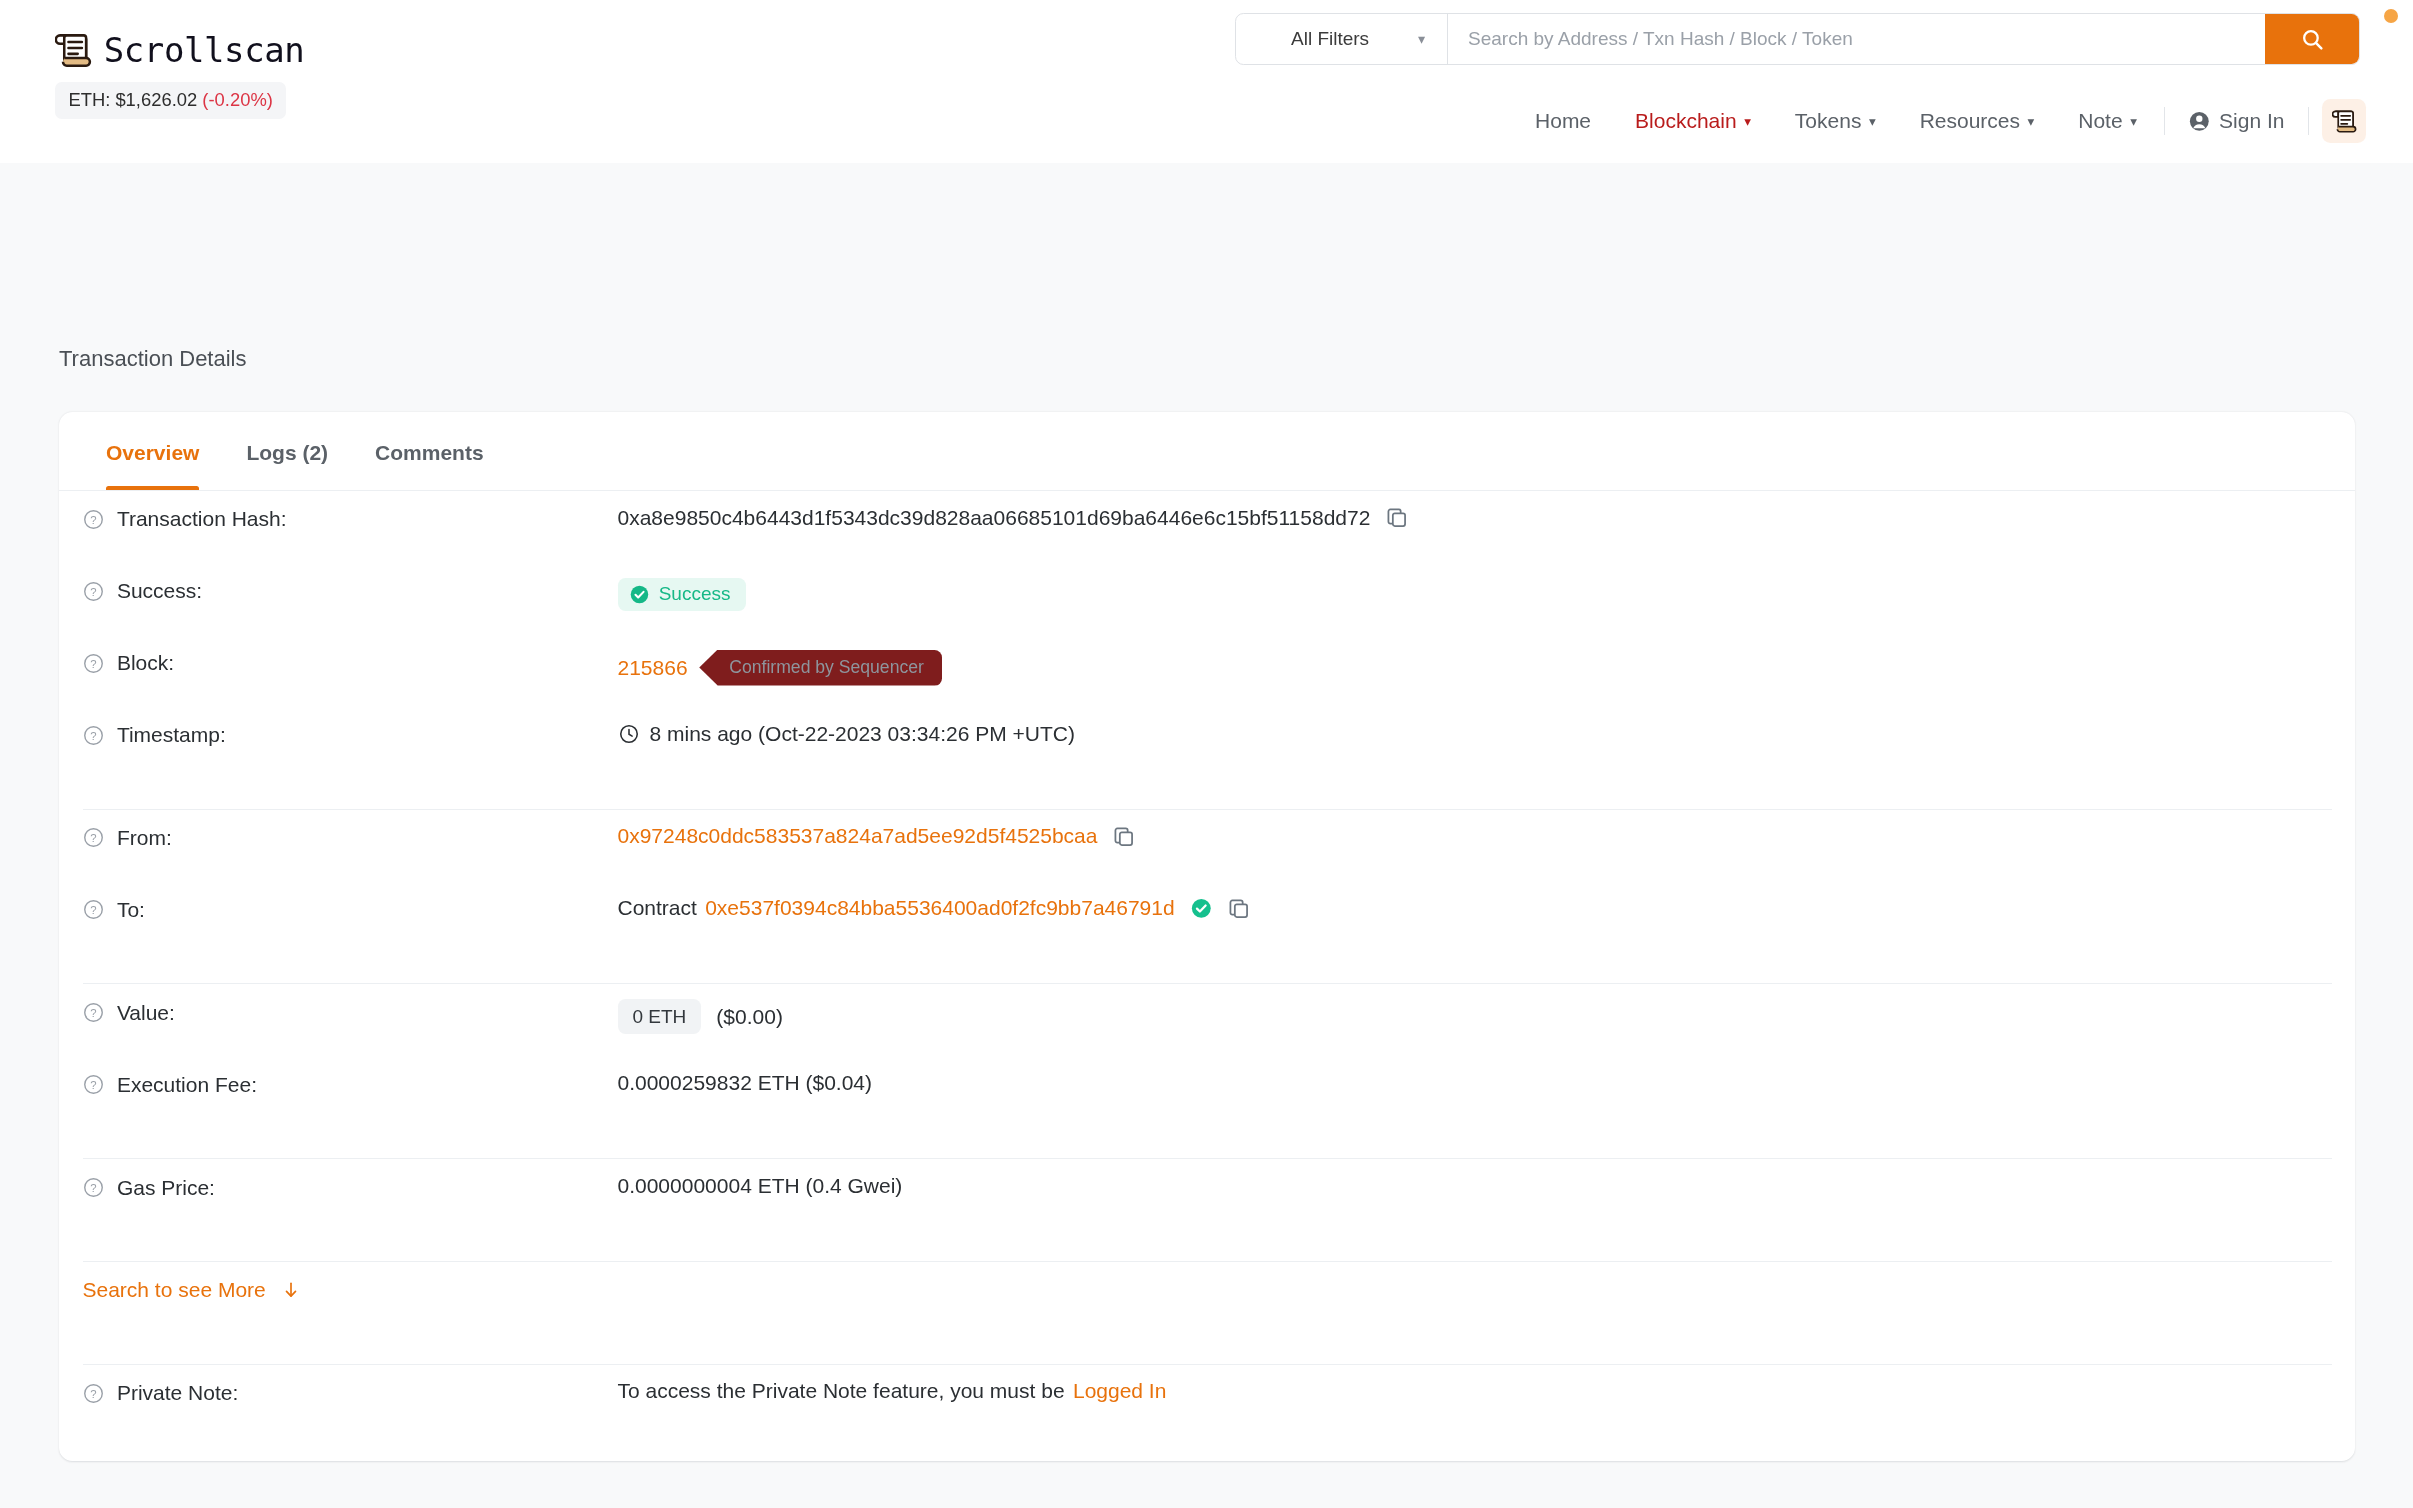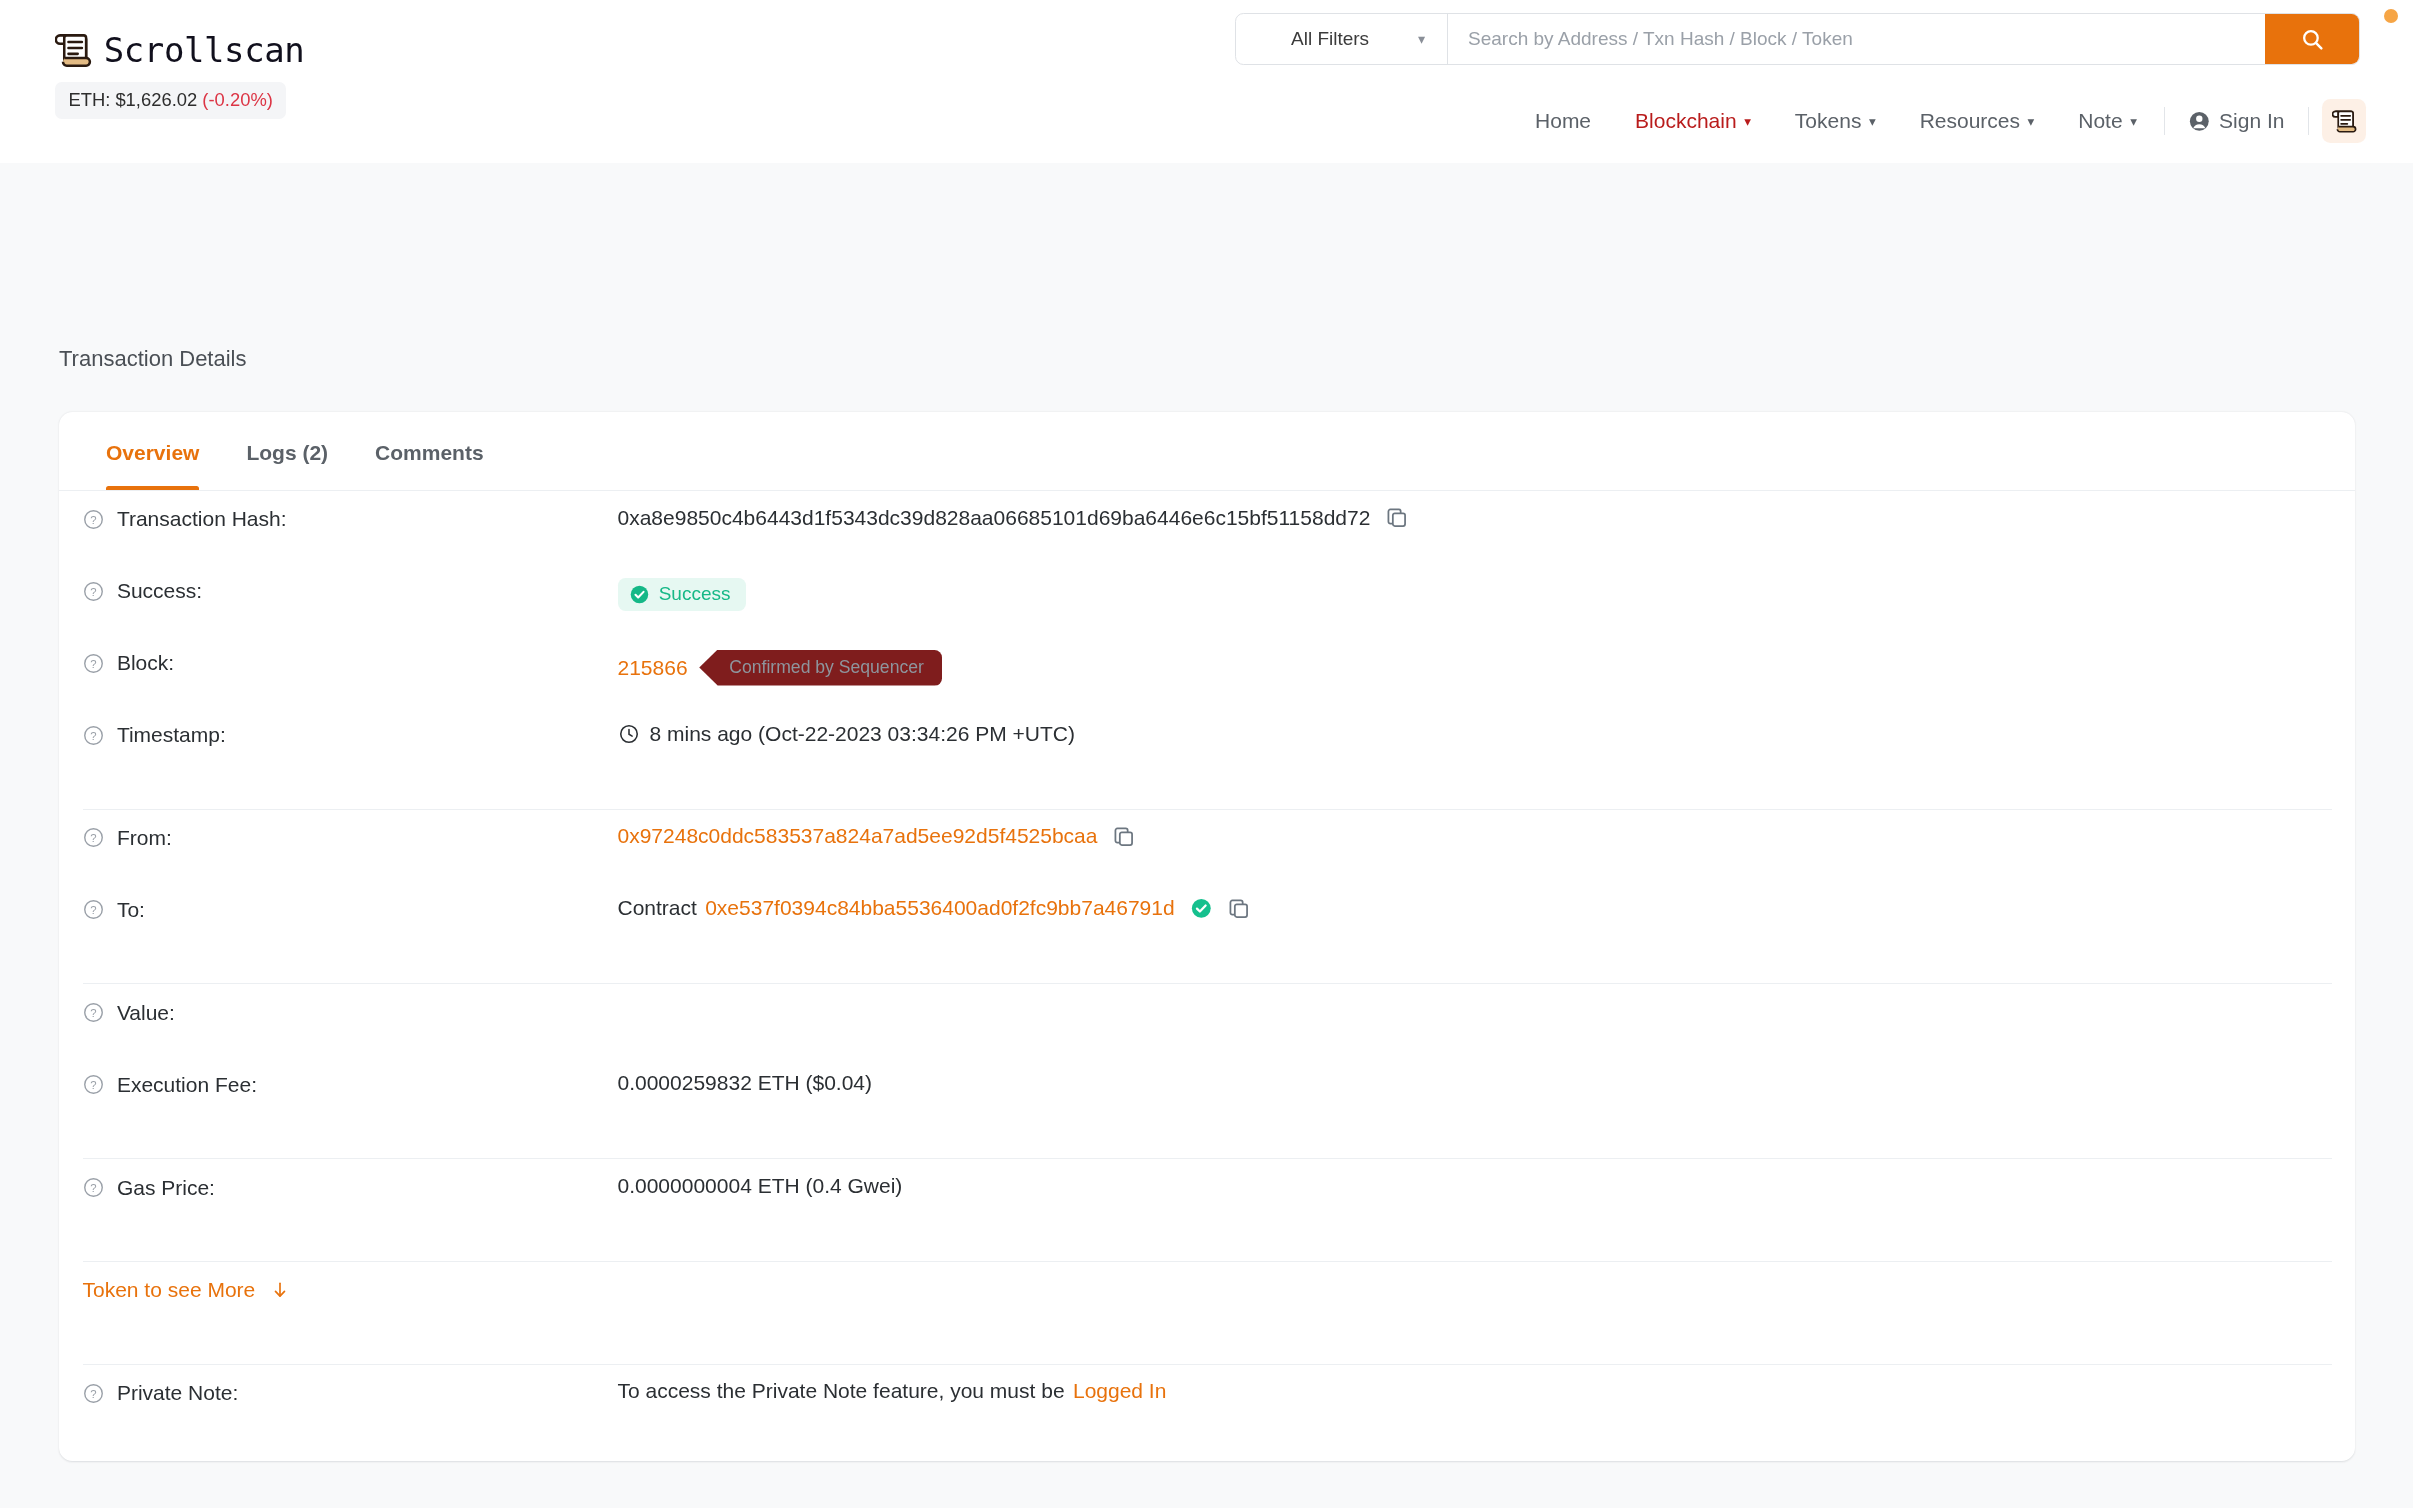--- a/index.html
+++ b/index.html
@@ -437,20 +437,24 @@
       <div class="spacer-sm"></div>
 
       <div class="row">
         <div class="lbl">
           <svg class="qmark" viewBox="0 0 24 24" style="font-size:25px">
             <circle cx="12" cy="12" r="10" fill="none" stroke="#9aa0a8" stroke-width="1.6"></circle>
             <text x="12" y="17" text-anchor="middle" font-size="13" fill="#9aa0a8" font-family="Liberation Sans, sans-serif">?</text>
           </svg>
           <span>Value:</span>
         </div>
+        <div class="val">
+          <span class="val-pill">0 ETH</span>
+          <span>($0.00)</span>
+        </div>
       </div>
 
       <div class="row">
         <div class="lbl">
           <svg class="qmark" viewBox="0 0 24 24" style="font-size:25px">
             <circle cx="12" cy="12" r="10" fill="none" stroke="#9aa0a8" stroke-width="1.6"></circle>
             <text x="12" y="17" text-anchor="middle" font-size="13" fill="#9aa0a8" font-family="Liberation Sans, sans-serif">?</text>
           </svg>
           <span>Execution Fee:</span>
         </div>
@@ -476,21 +480,21 @@
         </div>
       </div>
 
       <div class="spacer-sm"></div>
       <div class="divider"></div>
       <div class="spacer-sm"></div>
 
       <div class="row">
         <div class="lbl" style="width:auto">
           <span class="more-link">
-            <span>Token to see More</span>
+            <span>Search to see More</span>
             <svg width="20" height="20" viewBox="0 0 24 24" fill="none">
               <line x1="12" y1="4" x2="12" y2="19" stroke="#e8720c" stroke-width="2" stroke-linecap="round"></line>
               <path d="M6.6 13.6L12 19.4l5.4-5.8" stroke="#e8720c" stroke-width="2" stroke-linecap="round" stroke-linejoin="round"></path>
             </svg>
           </span>
         </div>
       </div>
 
       <div class="spacer-sm"></div>
       <div class="divider"></div>

